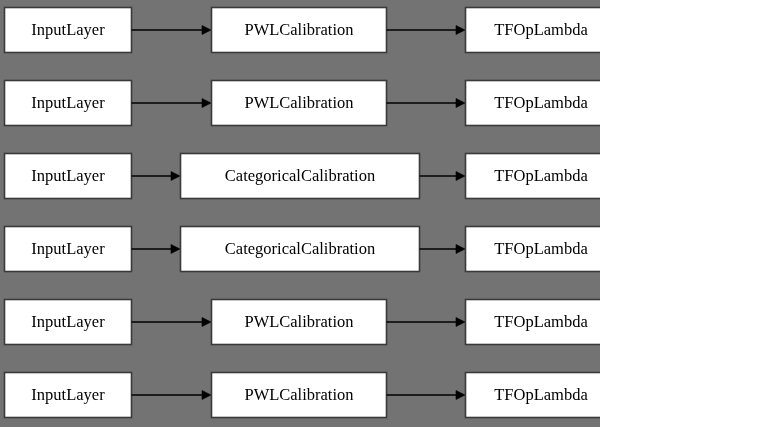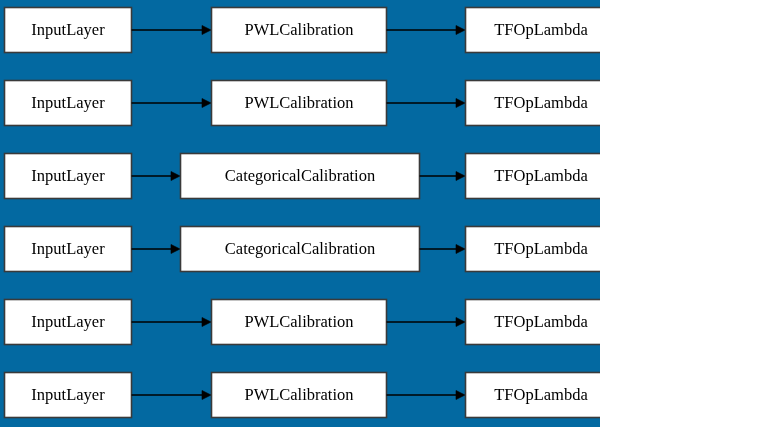--- a/index.html
+++ b/index.html
@@ -4,21 +4,21 @@
 <style>
   html, body {
     margin: 0;
     padding: 0;
     background: #ffffff;
   }
   #canvas {
     position: relative;
     width: 600px;
     height: 427px;
-    background: #0369a1;
+    background: #737373;
     overflow: hidden;
     font-family: "Liberation Serif", "DejaVu Serif", serif;
   }
   #graph-svg {
     position: absolute;
     left: 0;
     top: 0;
     width: 757px;
     height: 427px;
   }

